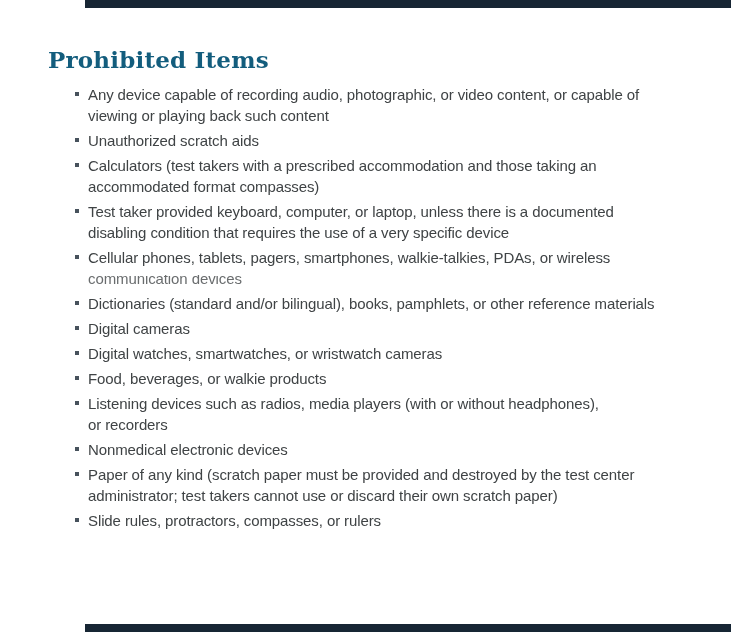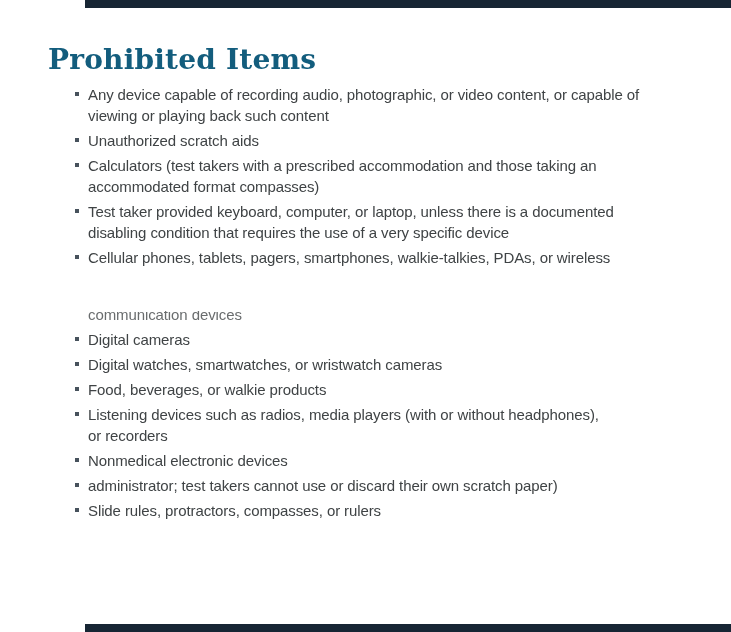--- a/index.html
+++ b/index.html
@@ -27,21 +27,21 @@
 
   .content {
     position: absolute;
     top: 48px;
     left: 48px;
     width: 650px;
   }
   h1.page-title {
     font-family: "DejaVu Serif", serif;
     font-weight: bold;
-    font-size: 28px;
+    font-size: 23px;
     line-height: 24px;
     margin: 0 0 12px 0;
     color: var(--accent, #135d7d);
     letter-spacing: 0.2px;
   }
   ul.prohibited-list {
     list-style: none;
     margin: 0;
     padding: 0;
     width: 640px;
@@ -59,21 +59,21 @@
   .bullet {
     flex: 0 0 auto;
     width: 4px;
     height: 4px;
     margin: 8px 9px 0 16px;
     background: var(--bullet, #47525c);
   }
   .item-text { flex: 1 1 auto; max-width: 600px; }
   .line { display: block; }
   
-  .line.cut { position: relative; opacity: 0.78; margin-top: 36px; }
+  .line.cut { position: relative; opacity: 0.78; }
   .line.cut::after {
     content: "";
     position: absolute;
     left: 0;
     top: 5px;
     width: 168px;
     height: 2px;
     background: #ffffff;
   }
 </style>
@@ -115,20 +115,26 @@
       <li>
         <span class="bullet"></span>
         <span class="item-text">
           <span class="line">Cellular phones, tablets, pagers, smartphones, walkie-talkies, PDAs, or wireless</span>
           <span class="line cut">communication devices</span>
         </span>
       </li>
       <li>
         <span class="bullet"></span>
         <span class="item-text">
+          <span class="line">Dictionaries (standard and/or bilingual), books, pamphlets, or other reference materials</span>
+        </span>
+      </li>
+      <li>
+        <span class="bullet"></span>
+        <span class="item-text">
           <span class="line">Digital cameras</span>
         </span>
       </li>
       <li>
         <span class="bullet"></span>
         <span class="item-text">
           <span class="line">Digital watches, smartwatches, or wristwatch cameras</span>
         </span>
       </li>
       <li>
@@ -146,20 +152,21 @@
       </li>
       <li>
         <span class="bullet"></span>
         <span class="item-text">
           <span class="line">Nonmedical electronic devices</span>
         </span>
       </li>
       <li>
         <span class="bullet"></span>
         <span class="item-text">
+          <span class="line">Paper of any kind (scratch paper must be provided and destroyed by the test center</span>
           <span class="line">administrator; test takers cannot use or discard their own scratch paper)</span>
         </span>
       </li>
       <li>
         <span class="bullet"></span>
         <span class="item-text">
           <span class="line">Slide rules, protractors, compasses, or rulers</span>
         </span>
       </li>
     </ul>

